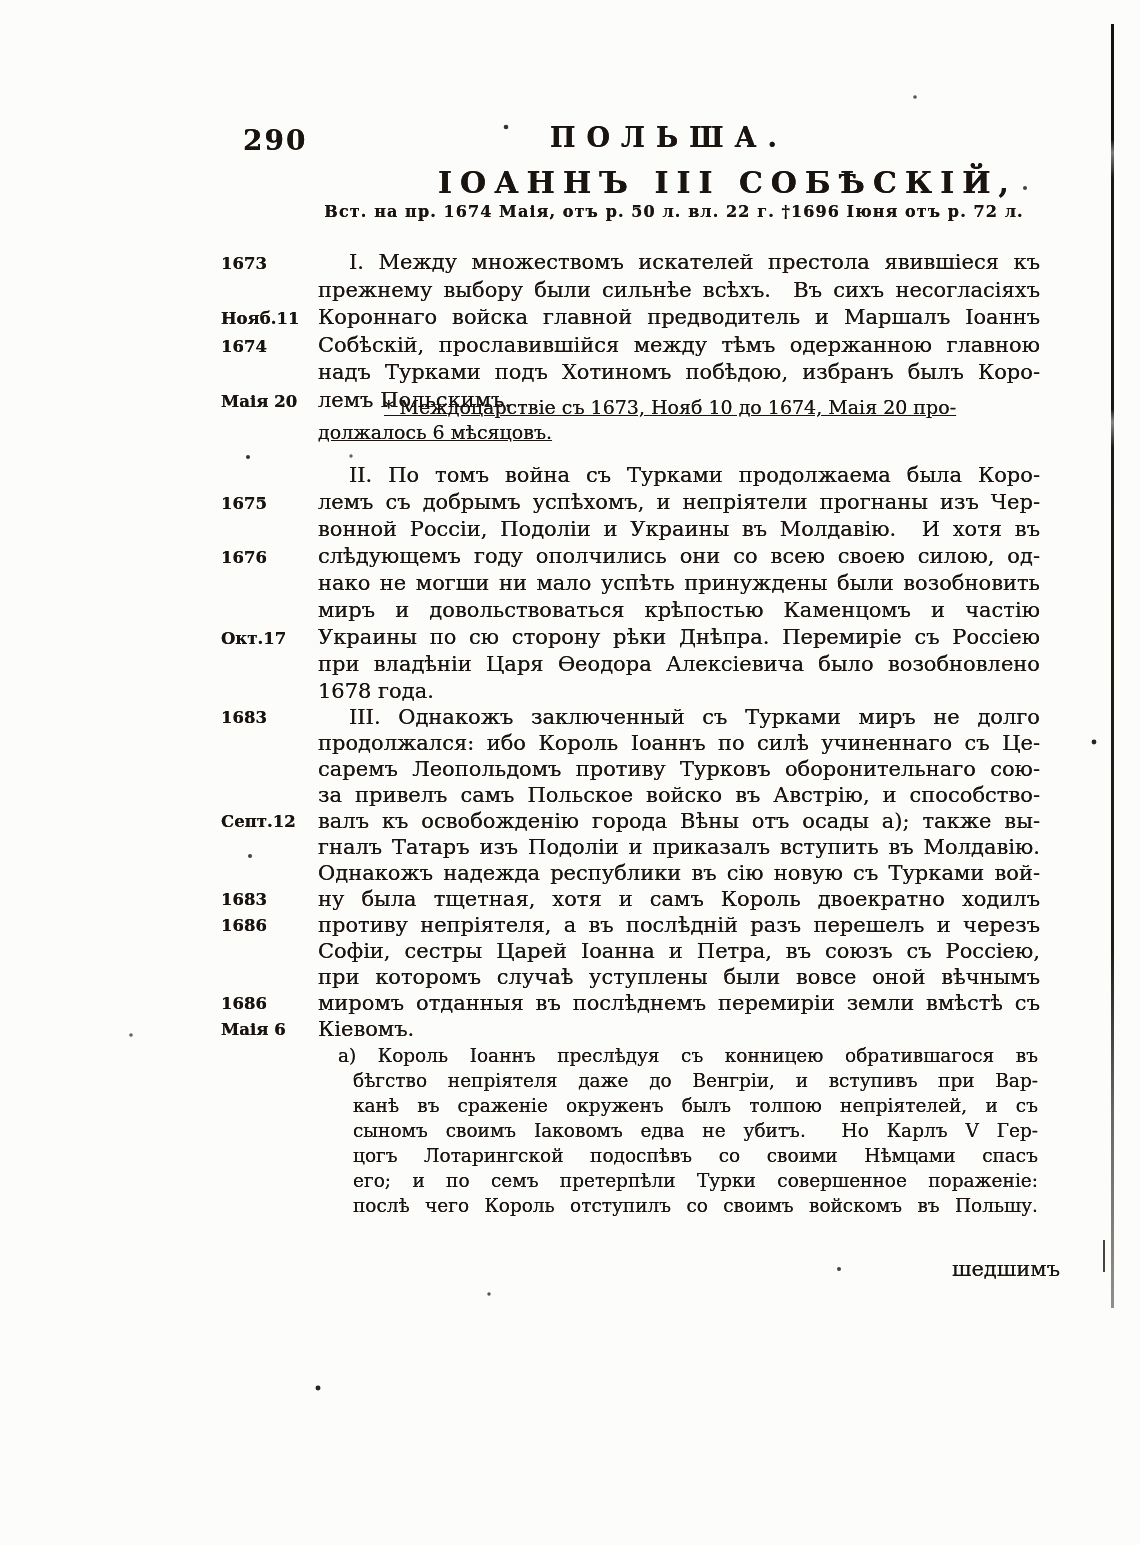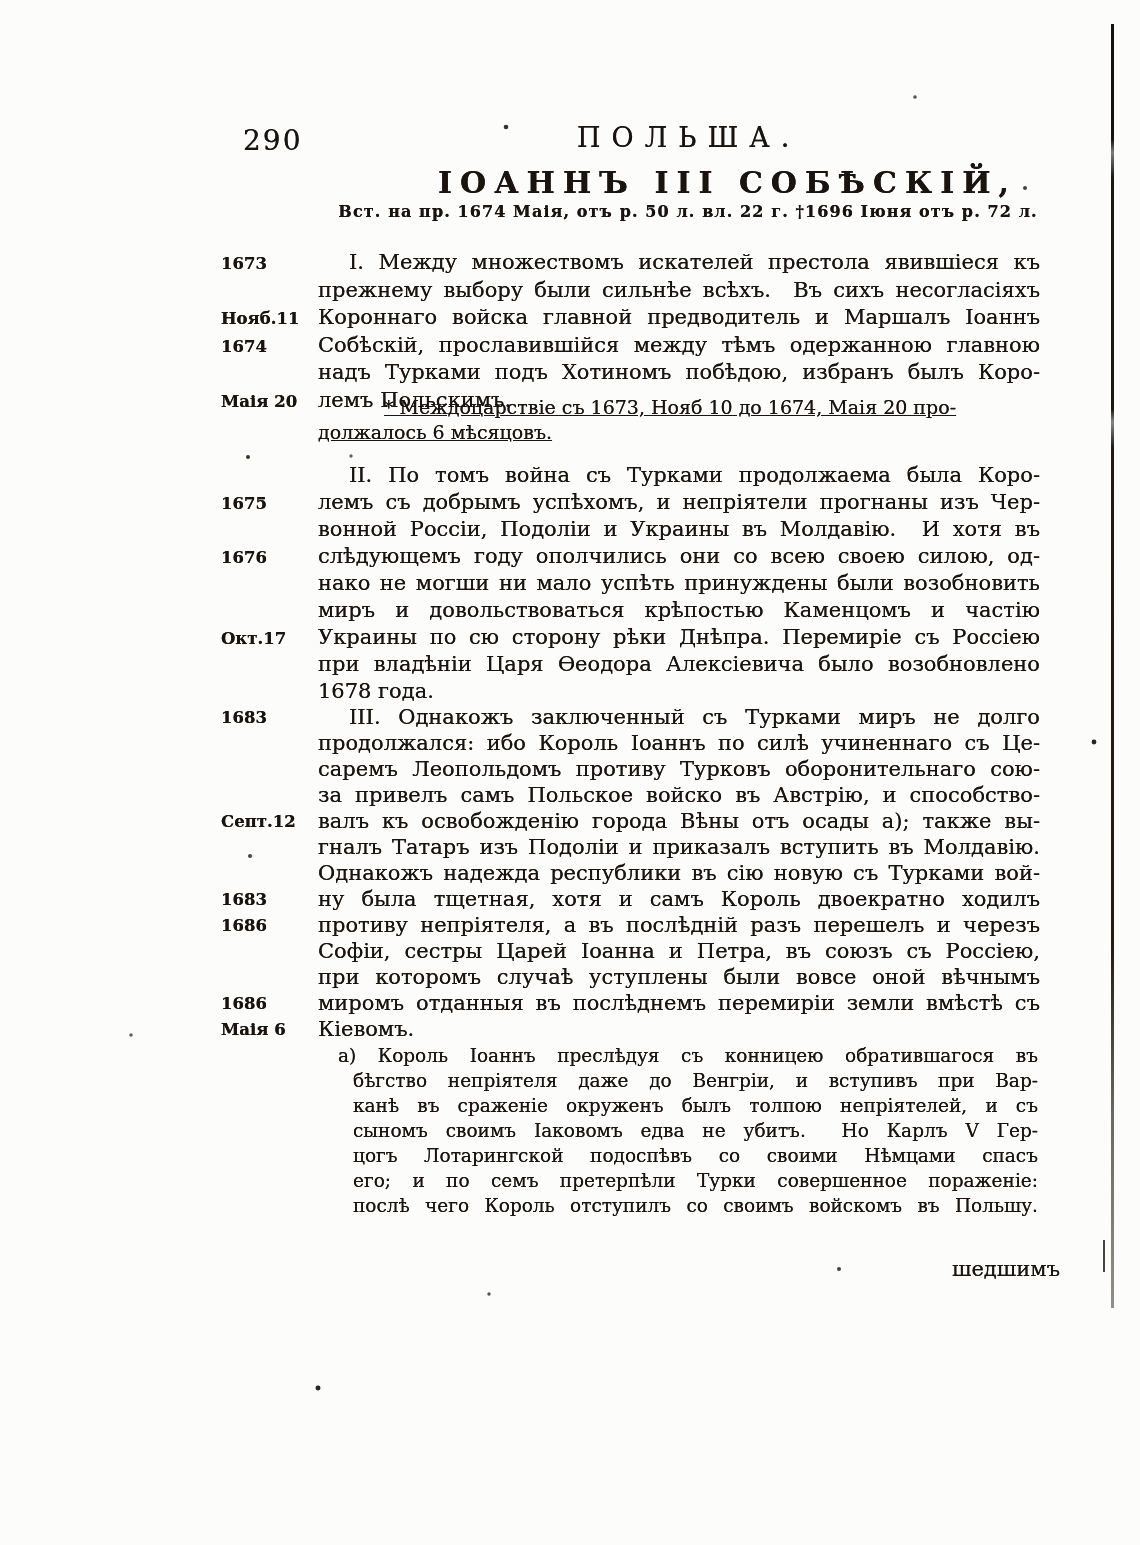--- a/index.html
+++ b/index.html
@@ -11,32 +11,32 @@
     position:relative;
     overflow:hidden;
   }
   .page{
     position:absolute;inset:0;
     text-shadow:0 0 0.55px rgba(26,18,10,0.9);
   }
   
   .page-number{
     position:absolute;left:243px;top:124px;
-    font-size:28px;font-weight:normal;letter-spacing:2px;
+    font-size:28px;font-weight:bold;letter-spacing:2px;
   }
   .running-title{
-    position:absolute;left:577px;top:122px;
-    font-size:27px;font-weight:normal;letter-spacing:11px;
+    position:absolute;left:550px;top:122px;
+    font-size:27px;font-weight:bold;letter-spacing:11px;
   }
   .article-title{
     position:absolute;left:438px;top:165px;
     font-size:30px;font-weight:bold;letter-spacing:8px;white-space:nowrap;
   }
   .article-dates{
-    position:absolute;left:318px;top:202px;width:740px;
+    position:absolute;left:304px;top:202px;width:740px;
     font-size:16px;font-weight:bold;letter-spacing:1.1px;
     text-align:center;white-space:nowrap;
   }
   
   .block{position:absolute;left:318px;width:722px;}
   .line{
     position:relative;
     text-align:justify;text-align-last:justify;
     white-space:normal;
   }

